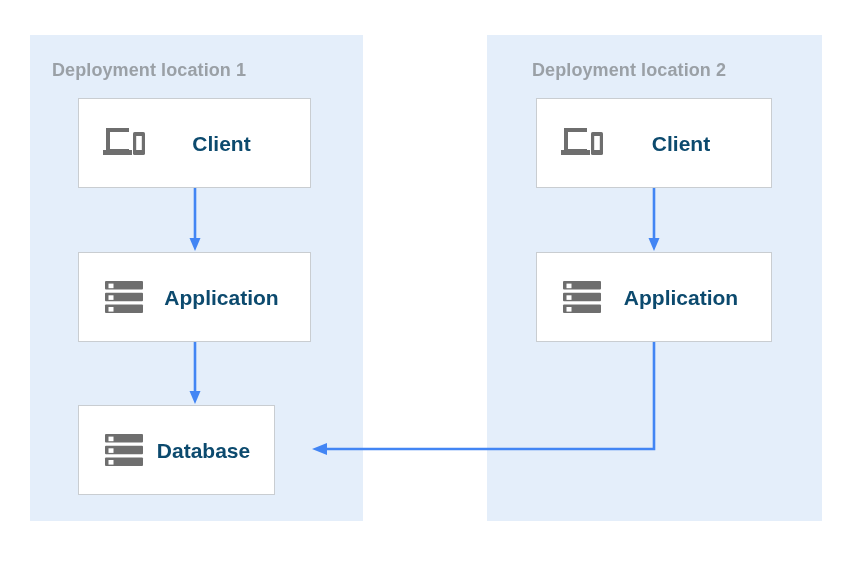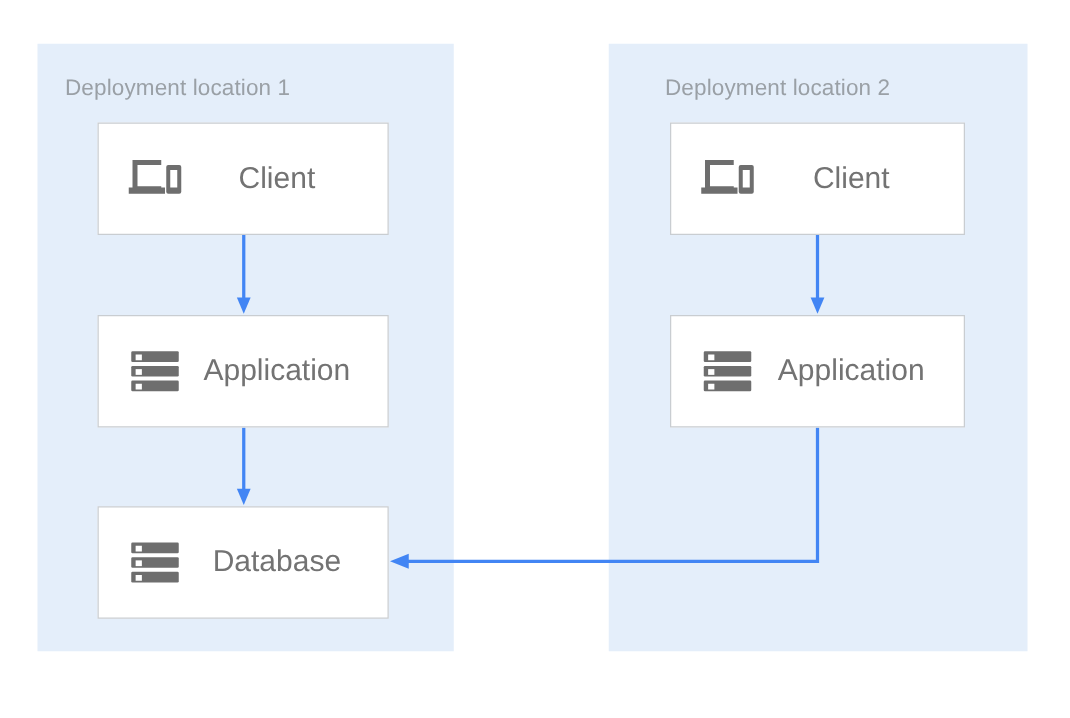--- a/index.html
+++ b/index.html
@@ -12,20 +12,21 @@
     height: 574px;
     font-family: "Liberation Sans", sans-serif;
     position: relative;
     overflow: hidden;
   }
   #canvas {
     position: absolute;
     left: 0; top: 0;
     width: 856px;
     height: 574px;
+    font-weight: bold;
   }
   .panel {
     position: absolute;
     background: #e4eefa;
   }
   .panel-title {
     position: absolute;
     font-size: 18px;
     color: #9aa0a6;
     letter-spacing: 0.1px;
@@ -44,22 +45,22 @@
     flex: 0 0 auto;
     width: 46px;
     height: 46px;
     margin-left: 22px;
     display: flex;
     align-items: center;
     justify-content: center;
   }
   .node-label {
     flex: 1 1 auto;
-    font-size: 24px;
-    color: #737373;
+    font-size: 21px;
+    color: #0c4a6e;
     text-align: center;
     padding-right: 14px;
     line-height: 1;
     white-space: nowrap;
   }
   svg.conn {
     position: absolute;
     left: 0; top: 0;
     width: 856px;
     height: 574px;
@@ -128,21 +129,21 @@
         <rect x="4.5" y="4.6" width="5" height="4.6" fill="#ffffff"></rect>
         <rect x="1" y="13.7" width="38" height="8.5" rx="1" fill="#6e6e6e"></rect>
         <rect x="4.5" y="16.3" width="5" height="4.6" fill="#ffffff"></rect>
         <rect x="1" y="25.4" width="38" height="8.5" rx="1" fill="#6e6e6e"></rect>
         <rect x="4.5" y="28" width="5" height="4.6" fill="#ffffff"></rect>
       </svg>
     </span>
     <span class="node-label">Application</span>
   </div>
 
-  <div class="node" style="left:78px; top:405px; width:233px; height:90px;">
+  <div class="node" style="left:78px; top:405px; width:197px; height:90px;">
     <span class="node-icon">
       <svg width="40" height="36" viewBox="0 0 40 36" xmlns="http://www.w3.org/2000/svg">
         <rect x="1" y="2" width="38" height="8.5" rx="1" fill="#6e6e6e"></rect>
         <rect x="4.5" y="4.6" width="5" height="4.6" fill="#ffffff"></rect>
         <rect x="1" y="13.7" width="38" height="8.5" rx="1" fill="#6e6e6e"></rect>
         <rect x="4.5" y="16.3" width="5" height="4.6" fill="#ffffff"></rect>
         <rect x="1" y="25.4" width="38" height="8.5" rx="1" fill="#6e6e6e"></rect>
         <rect x="4.5" y="28" width="5" height="4.6" fill="#ffffff"></rect>
       </svg>
     </span>

